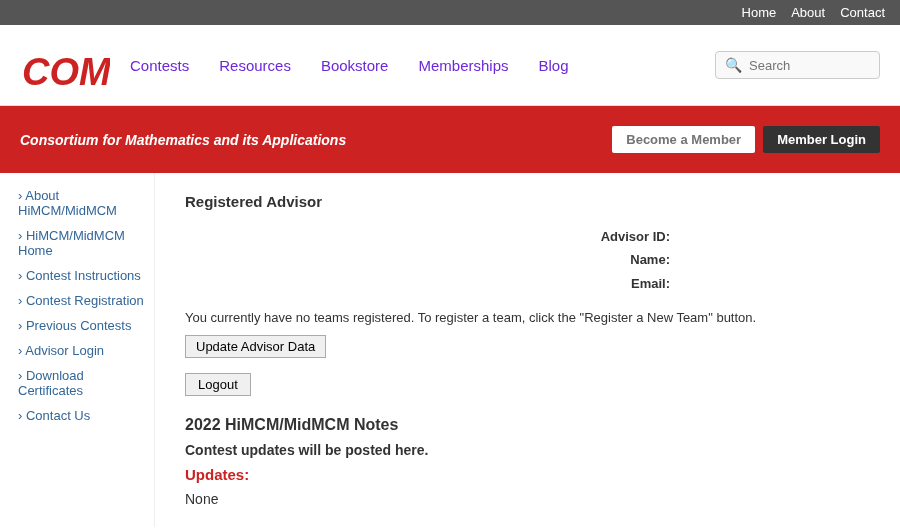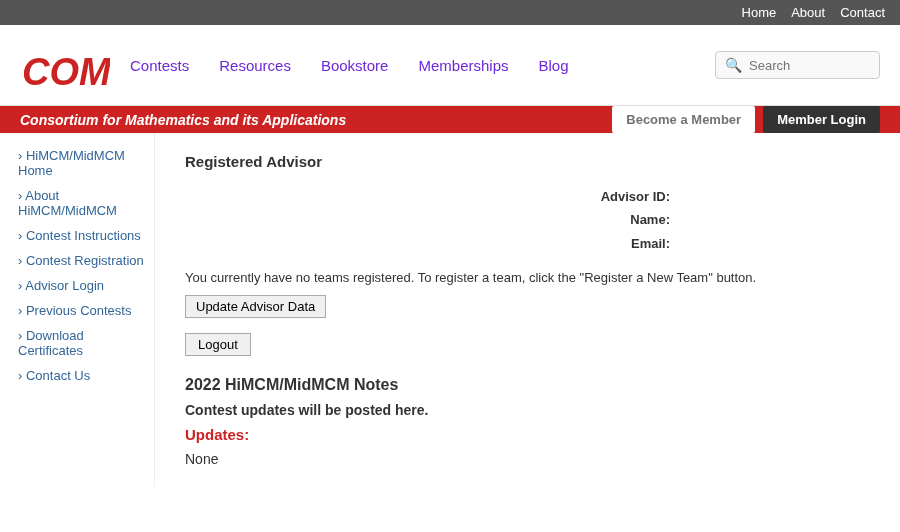--- a/index.html
+++ b/index.html
@@ -63,21 +63,21 @@
       color: #999;
     }
 
     
     .red-banner {
       background: #cc2222;
       color: #fff;
       display: flex;
       align-items: center;
       justify-content: space-between;
-      padding: 0 20px;
+      padding: 20px 20px;
     }
     .red-banner .tagline {
       font-style: italic;
       font-size: 14px;
       font-weight: bold;
     }
     .red-banner .banner-buttons {
       display: flex;
       gap: 8px;
     }
@@ -269,26 +269,26 @@
   <span class="tagline">Consortium for Mathematics and its Applications</span>
   <div class="banner-buttons">
     <button class="btn-become-member">Become a Member</button>
     <button class="btn-member-login">Member Login</button>
   </div>
 </div>
 
 <div class="page-body">
 
   <div class="sidebar">
+    <a>About HiMCM/MidMCM</a>
     <a>HiMCM/MidMCM Home</a>
-    <a>About HiMCM/MidMCM</a>
     <a>Contest Instructions</a>
     <a>Contest Registration</a>
+    <a>Previous Contests</a>
     <a>Advisor Login</a>
-    <a>Previous Contests</a>
     <a>Download Certificates</a>
     <a>Contact Us</a>
   </div>
 
   <div class="main-content">
 
     <div class="registered-advisor-title">Registered Advisor</div>
 
     <div class="advisor-info">
       <div class="field-label">Advisor ID:</div>

